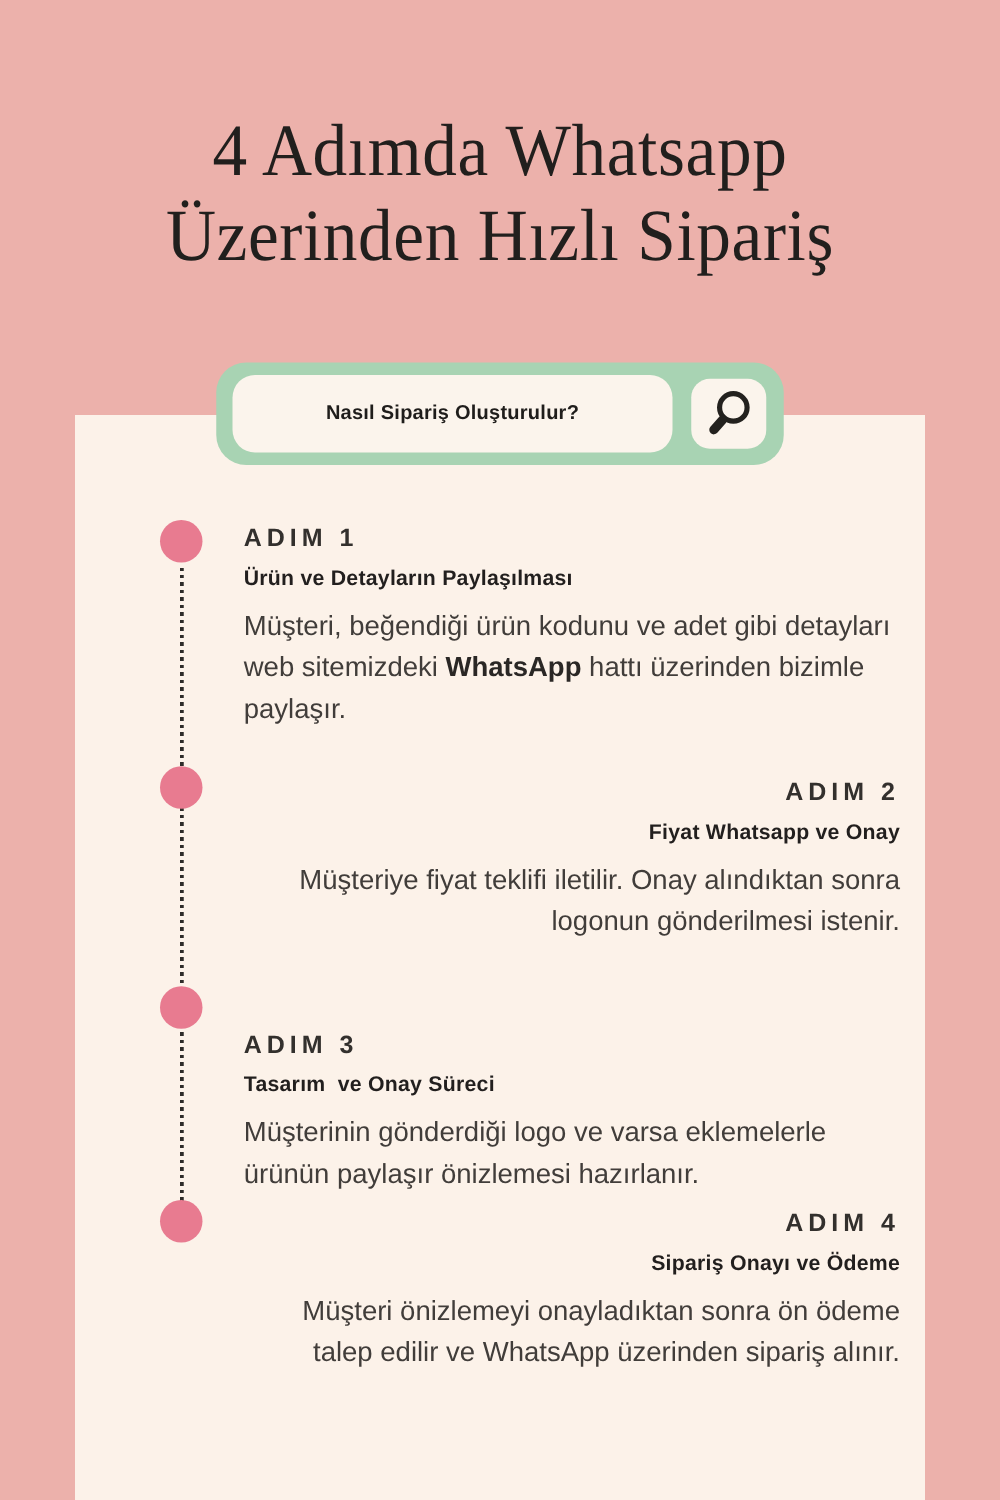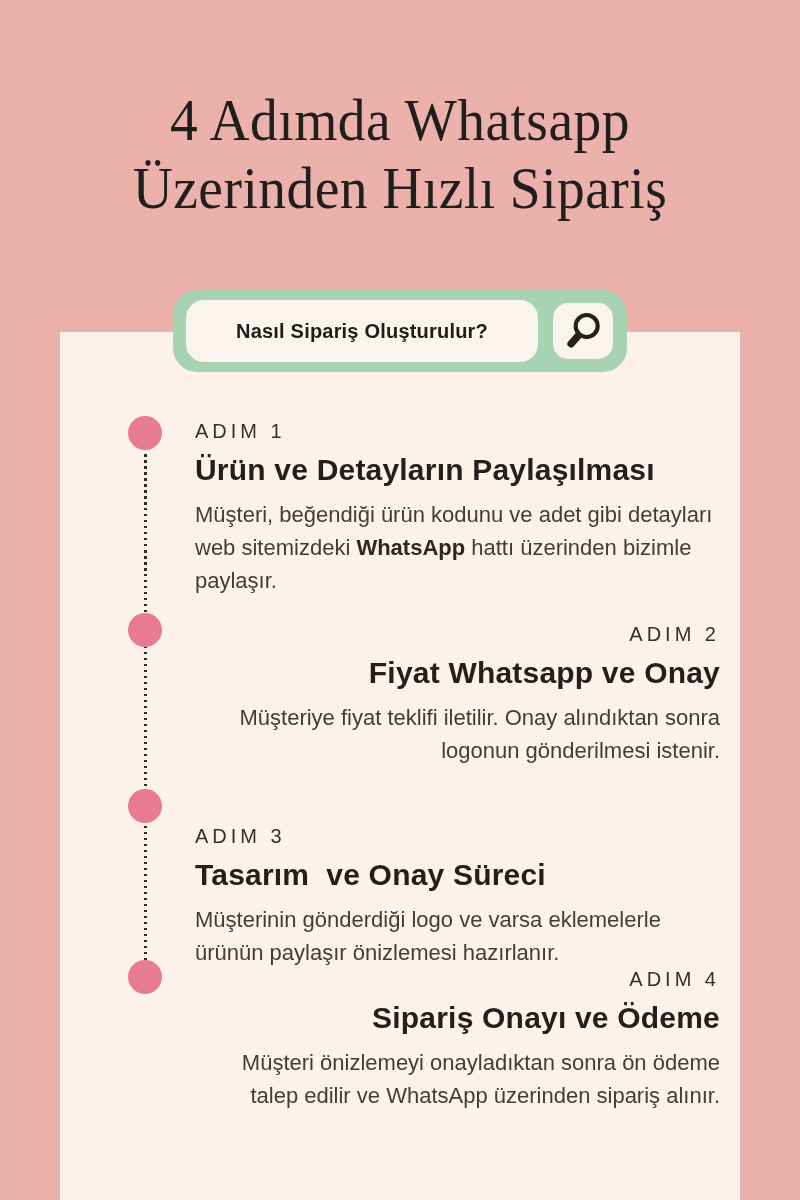--- a/index.html
+++ b/index.html
@@ -51,21 +51,21 @@
     position: absolute;
     left: 13px;
     top: 10px;
     width: 352px;
     height: 62px;
     background: #fbf4ec;
     border-radius: 18px;
     display: flex;
     align-items: center;
     justify-content: center;
-    font-size: 20px;
+    font-size: 16px;
     font-weight: 700;
     color: #1f1d1b;
     letter-spacing: 0.2px;
   }
   .search-button {
     position: absolute;
     left: 380px;
     top: 13px;
     width: 60px;
     height: 56px;
@@ -107,27 +107,27 @@
     position: absolute;
     left: 135px;
     width: 525px;
   }
   .step-1 { top: 88px; }
   .step-2 { top: 291px; text-align: right; }
   .step-3 { top: 461px; margin-top: 32px; }
   .step-4 { top: 636px; text-align: right; }
   .step-label {
     font-size: 20px;
-    font-weight: 400;
+    font-weight: 700;
     letter-spacing: 4px;
     color: #33302d;
     margin-bottom: 10px;
   }
   .step-heading {
-    font-size: 30px;
+    font-size: 17px;
     font-weight: 700;
     color: #221f1e;
     margin-bottom: 11px;
     letter-spacing: 0.2px;
     white-space: pre-wrap;
   }
   .step-body {
     font-size: 22px;
     font-weight: 400;
     line-height: 33px;

